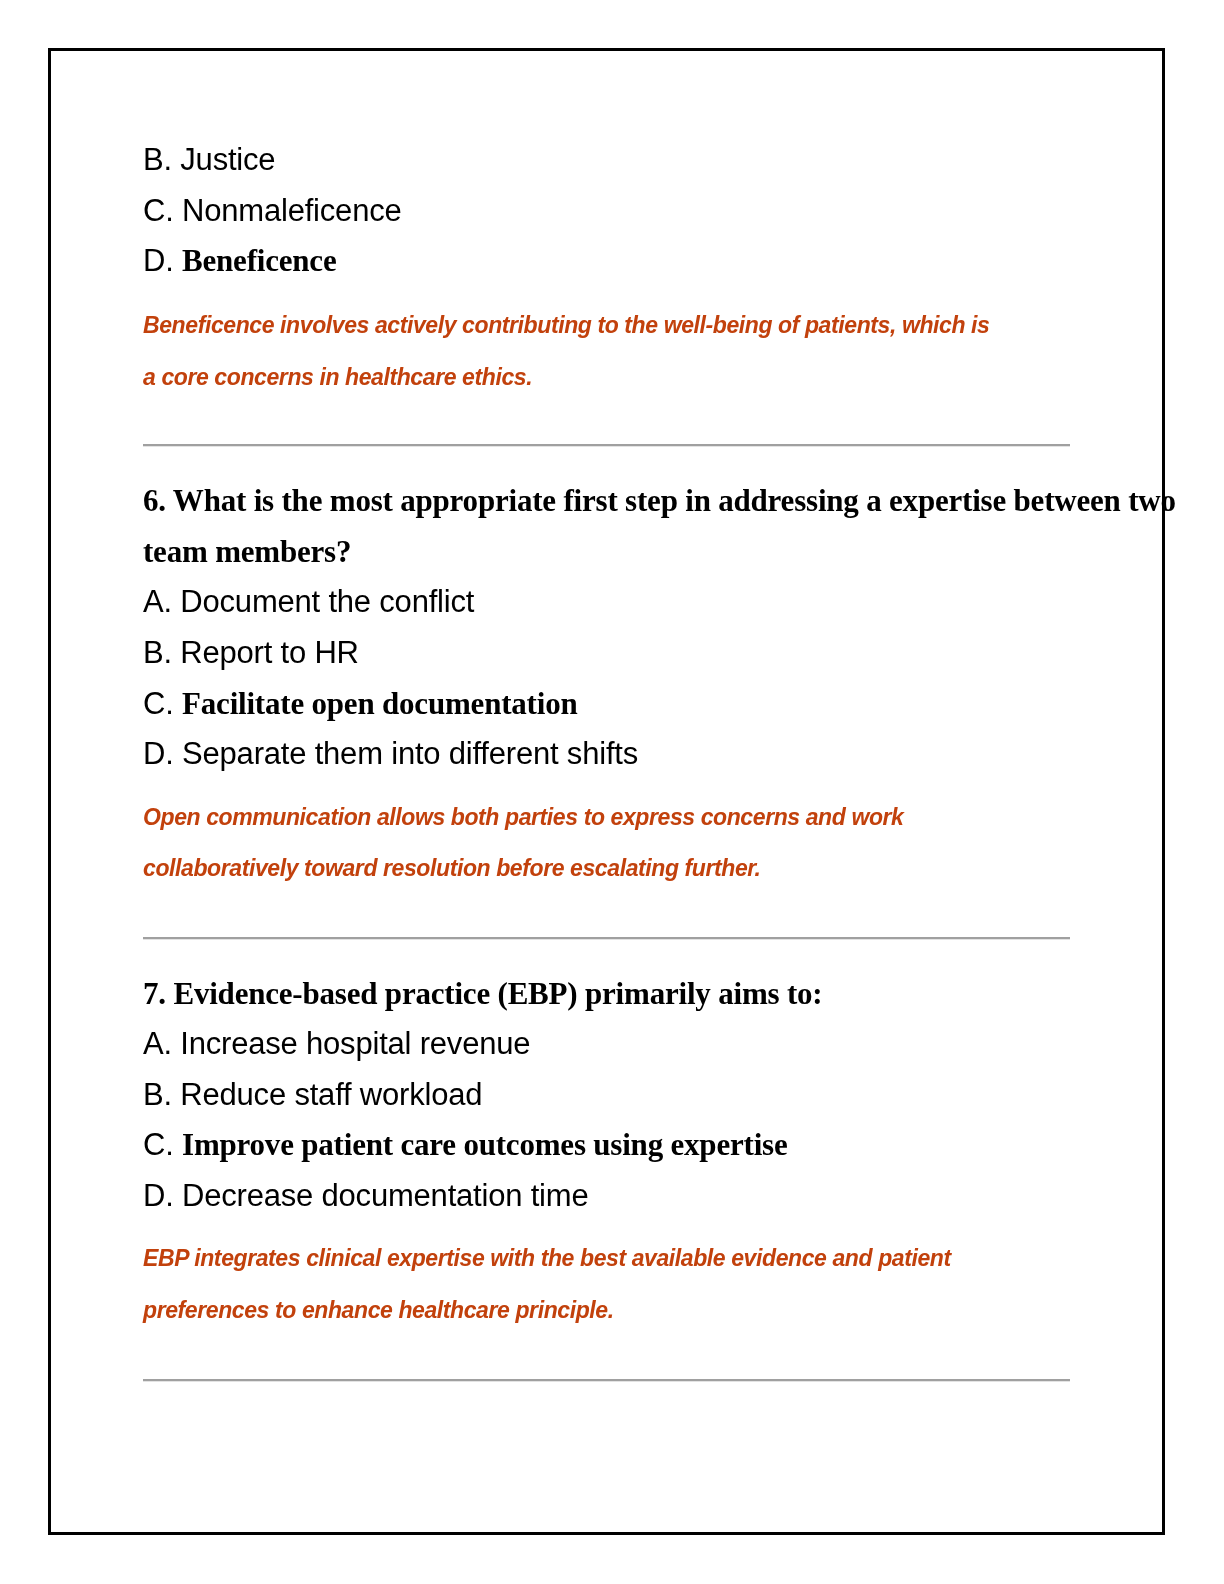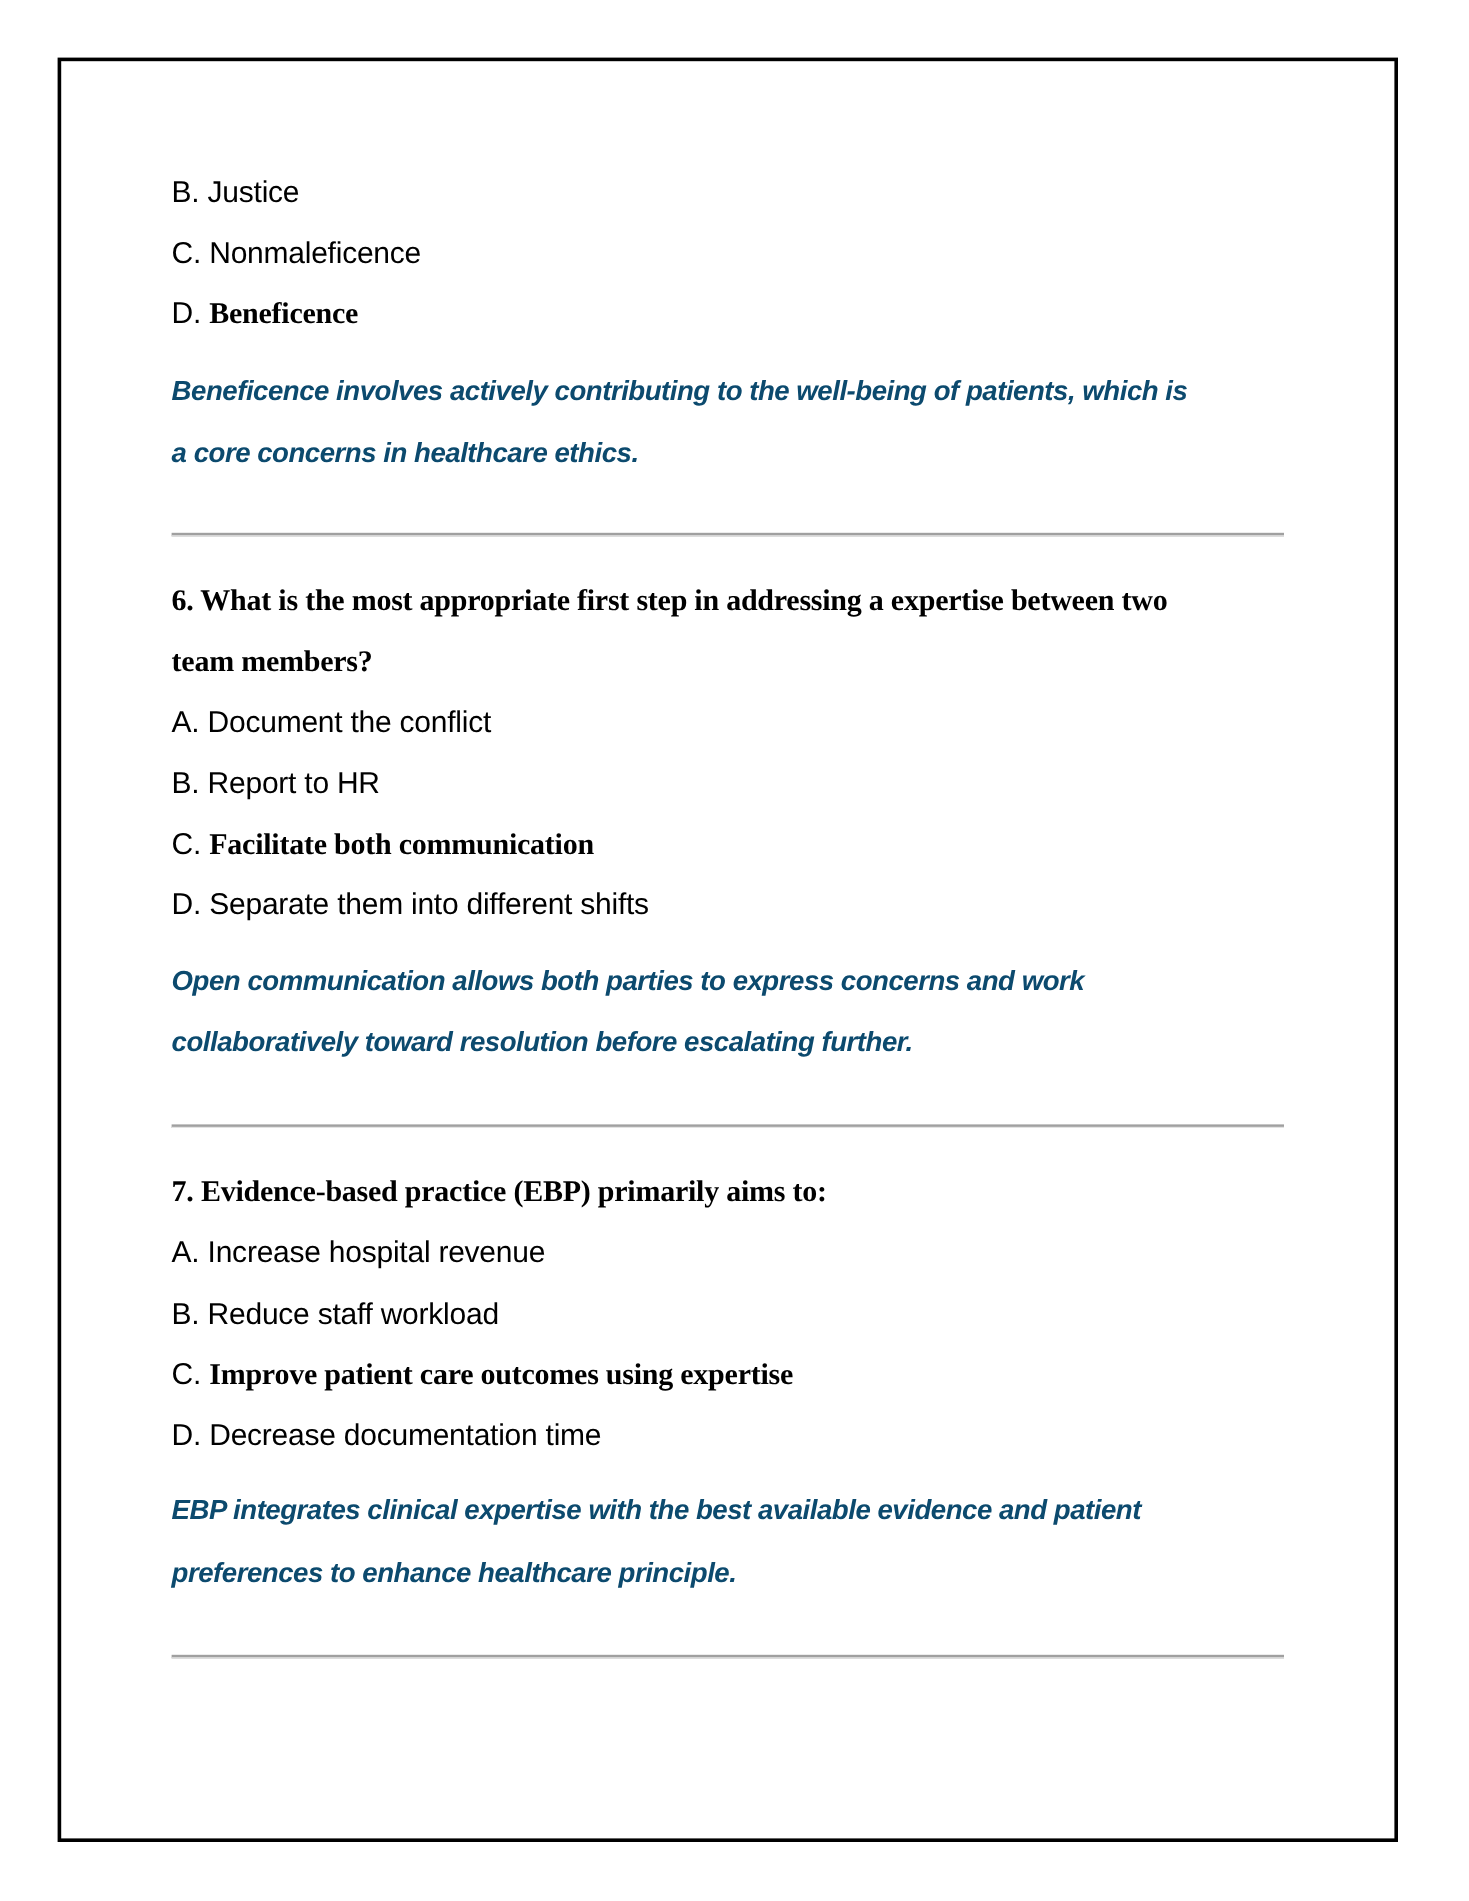--- a/index.html
+++ b/index.html
@@ -25,28 +25,28 @@
     }
     .content {
       position: absolute;
       left: 143px;
       top: 0;
       width: 930px;
     }
     .line {
       position: absolute;
       left: 0;
-      font-size: 25px;
+      font-size: 31px;
       white-space: nowrap;
       line-height: 28px;
       letter-spacing: -0.2px;
     }
     .bold { font-weight: bold; font-family: Liberation Serif, serif; }
     .explain {
-      color: #0c4a6e;
+      color: #c2410c;
       font-weight: bold;
       font-style: italic;
       font-size: 23px;
       letter-spacing: -0.4px;
     }
     .divider {
       position: absolute;
       left: 0;
       width: 927px;
       height: 2px;
@@ -87,21 +87,21 @@
   <div class="line" style="top:588px">
     <span>A.</span>
     <span>Document the conflict</span>
   </div>
   <div class="line" style="top:639px">
     <span>B.</span>
     <span>Report to HR</span>
   </div>
   <div class="line" style="top:690px">
     <span>C.</span>
-    <span class="bold">Facilitate both communication</span>
+    <span class="bold">Facilitate open documentation</span>
   </div>
   <div class="line" style="top:740px">
     <span>D.</span>
     <span>Separate them into different shifts</span>
   </div>
   <div class="line explain" style="top:803px">Open communication allows both parties to express concerns and work</div>
   <div class="line explain" style="top:854px">collaboratively toward resolution before escalating further.</div>
 
   <div class="divider" style="top:937px"></div>
 

